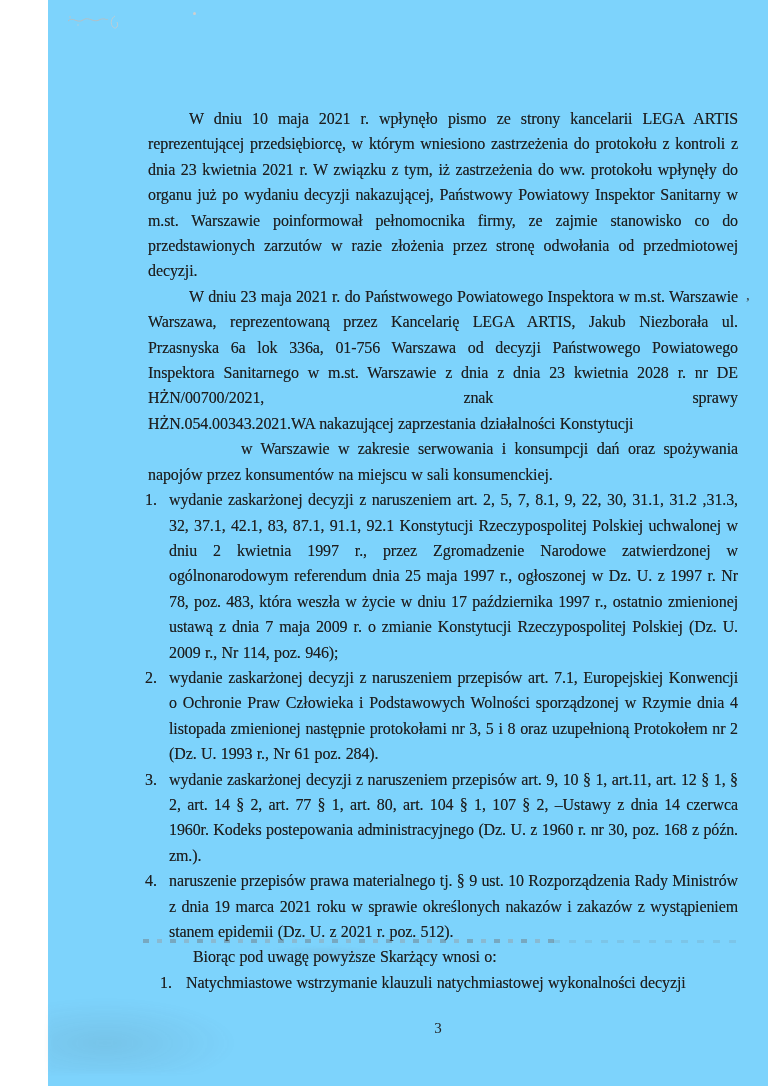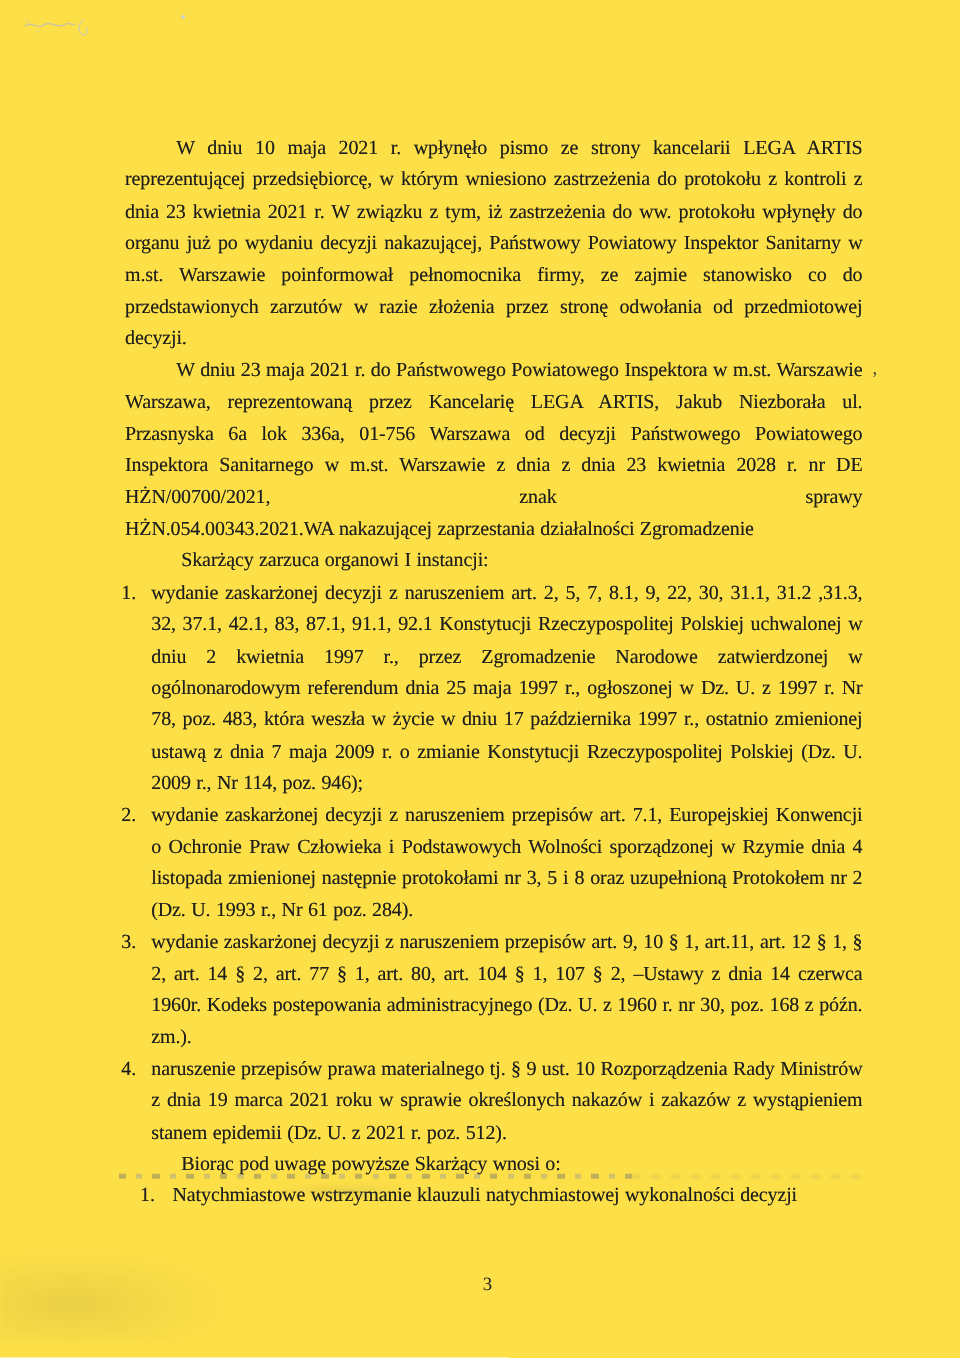--- a/index.html
+++ b/index.html
@@ -6,21 +6,22 @@
   html, body { background: #ffffff; }
   body {
     width: 768px; height: 1086px;
     position: relative;
     overflow: hidden;
     font-family: "Liberation Serif", "DejaVu Serif", serif;
     color: #1e1e1e;
   }
   .page {
     position: absolute; inset: 0;
-    background: #fde047;
+    background: #7dd3fc;
+    margin-left: 48px;
   }
   .doc {
     position: absolute;
     left: 100px; top: 106px; width: 590px;
     font-size: 16px;
     line-height: 25.4px;
     letter-spacing: -0.1px;
     word-spacing: 0.5px;
     text-align: justify;
     text-shadow: 0 0 0.4px rgba(25,25,25,0.55);
@@ -97,25 +98,26 @@
 
   <div class="doc">
 
     <p class="para ind1">W dniu 10 maja 2021 r. wpłynęło pismo ze strony kancelarii LEGA ARTIS reprezentującej przedsiębiorcę, w którym wniesiono zastrzeżenia do protokołu z kontroli z dnia 23 kwietnia 2021 r. W związku z tym, iż zastrzeżenia do ww. protokołu wpłynęły do organu już po wydaniu decyzji nakazującej, Państwowy Powiatowy Inspektor Sanitarny w m.st. Warszawie poinformował pełnomocnika firmy, ze zajmie stanowisko co do przedstawionych zarzutów w razie złożenia przez stronę odwołania od przedmiotowej decyzji.</p>
 
     <p class="para ind1 just-line">W dniu 23 maja 2021 r. do Państwowego Powiatowego Inspektora w m.st. Warszawie</p>
 
 
     <p class="para just-line">Warszawa, reprezentowaną przez Kancelarię LEGA ARTIS, Jakub Niezborała ul. Przasnyska 6a lok 336a, 01-756 Warszawa od decyzji Państwowego Powiatowego Inspektora Sanitarnego w m.st. Warszawie z dnia z dnia 23 kwietnia 2028 r. nr DE HŻN/00700/2021, znak sprawy</p>
 
-    <p class="para left">HŻN.054.00343.2021.WA nakazującej zaprzestania działalności Zgromadzenie</p>
+    <p class="para left">HŻN.054.00343.2021.WA nakazującej zaprzestania działalności Konstytucji</p>
 
+    <p class="para loc-line">w Warszawie w zakresie serwowania i konsumpcji dań oraz spożywania</p>
 
+    <p class="para left">napojów przez konsumentów na miejscu w sali konsumenckiej.</p>
 
-    <p class="para intro">Skarżący zarzuca organowi I instancji:</p>
 
     <div class="charges">
       <div class="charge">
         <span class="num">1.</span>
         <span>wydanie zaskarżonej decyzji z naruszeniem art. 2, 5, 7, 8.1, 9, 22, 30, 31.1, 31.2 ,31.3, 32, 37.1, 42.1, 83, 87.1, 91.1, 92.1 Konstytucji Rzeczypospolitej Polskiej uchwalonej w dniu 2 kwietnia 1997 r., przez Zgromadzenie Narodowe zatwierdzonej w ogólnonarodowym referendum dnia 25 maja 1997 r., ogłoszonej w Dz. U. z 1997 r. Nr 78, poz. 483, która weszła w życie w dniu 17 października 1997 r., ostatnio zmienionej ustawą z dnia 7 maja 2009 r. o zmianie Konstytucji Rzeczypospolitej Polskiej (Dz. U. 2009 r., Nr 114, poz. 946);</span>
       </div>
       <div class="charge">
         <span class="num">2.</span>
         <span>wydanie zaskarżonej decyzji z naruszeniem przepisów art. 7.1, Europejskiej Konwencji o Ochronie Praw Człowieka i Podstawowych Wolności sporządzonej w Rzymie dnia 4 listopada zmienionej następnie protokołami nr 3, 5 i 8 oraz uzupełnioną Protokołem nr 2 (Dz. U. 1993 r., Nr 61 poz. 284).</span>
       </div>

